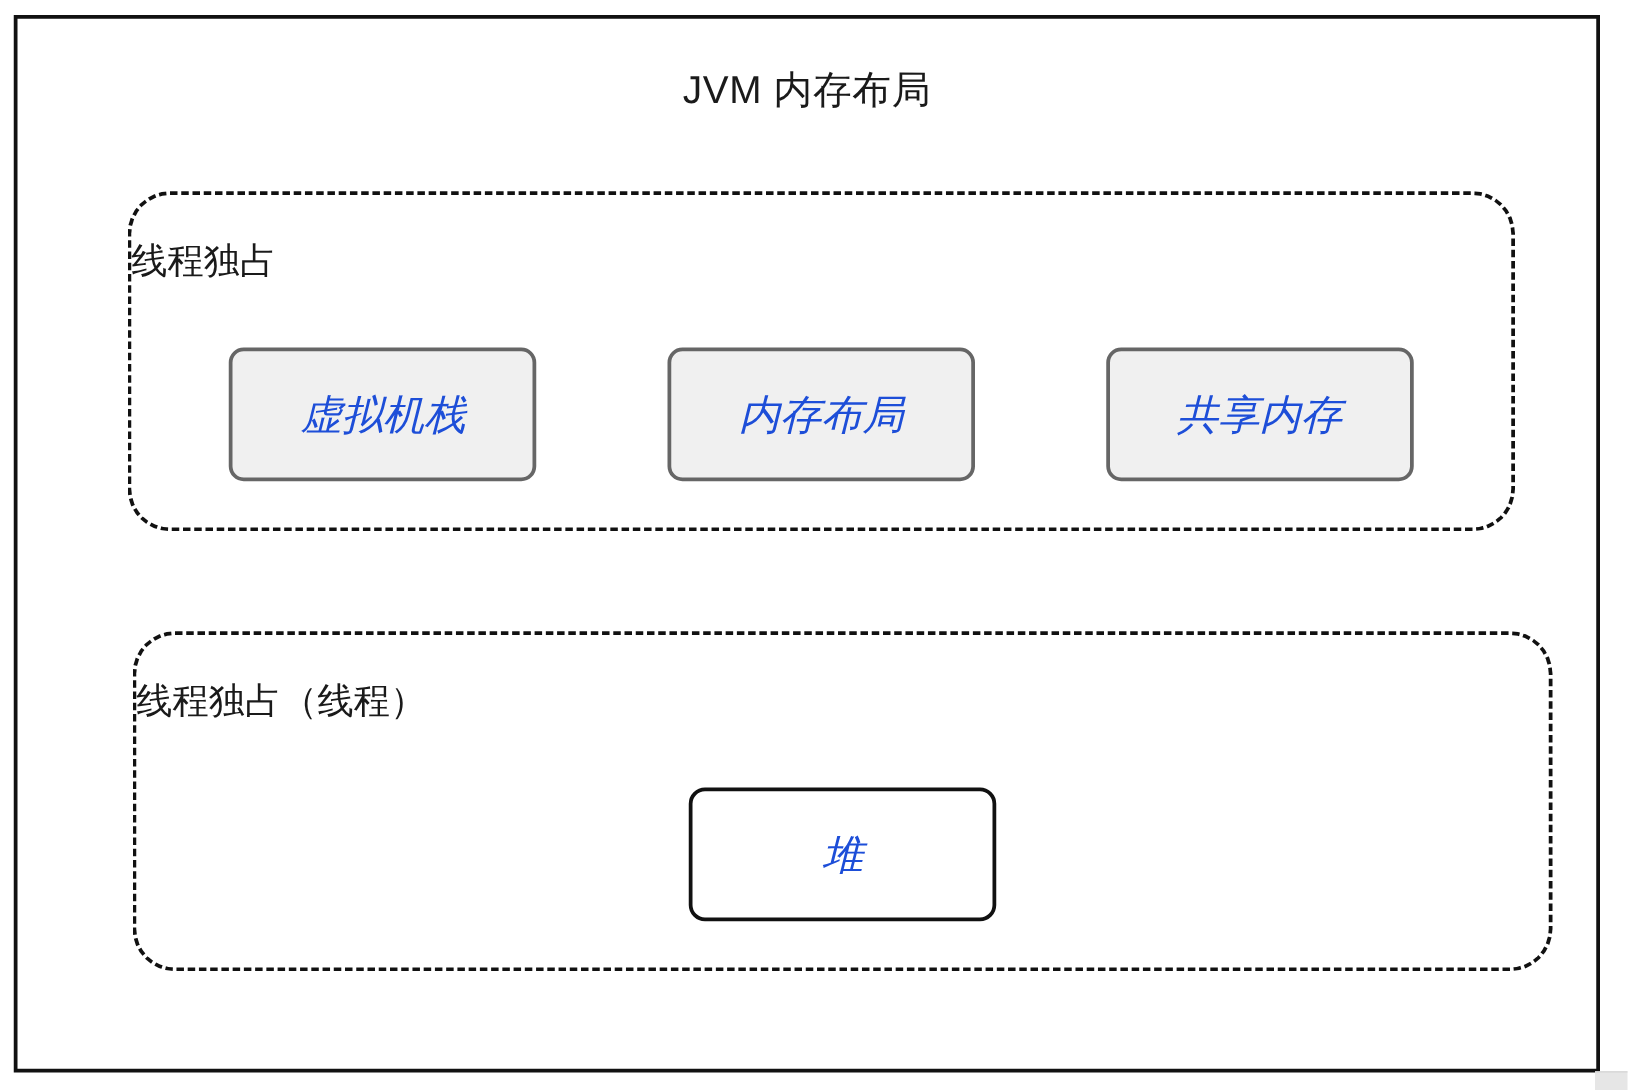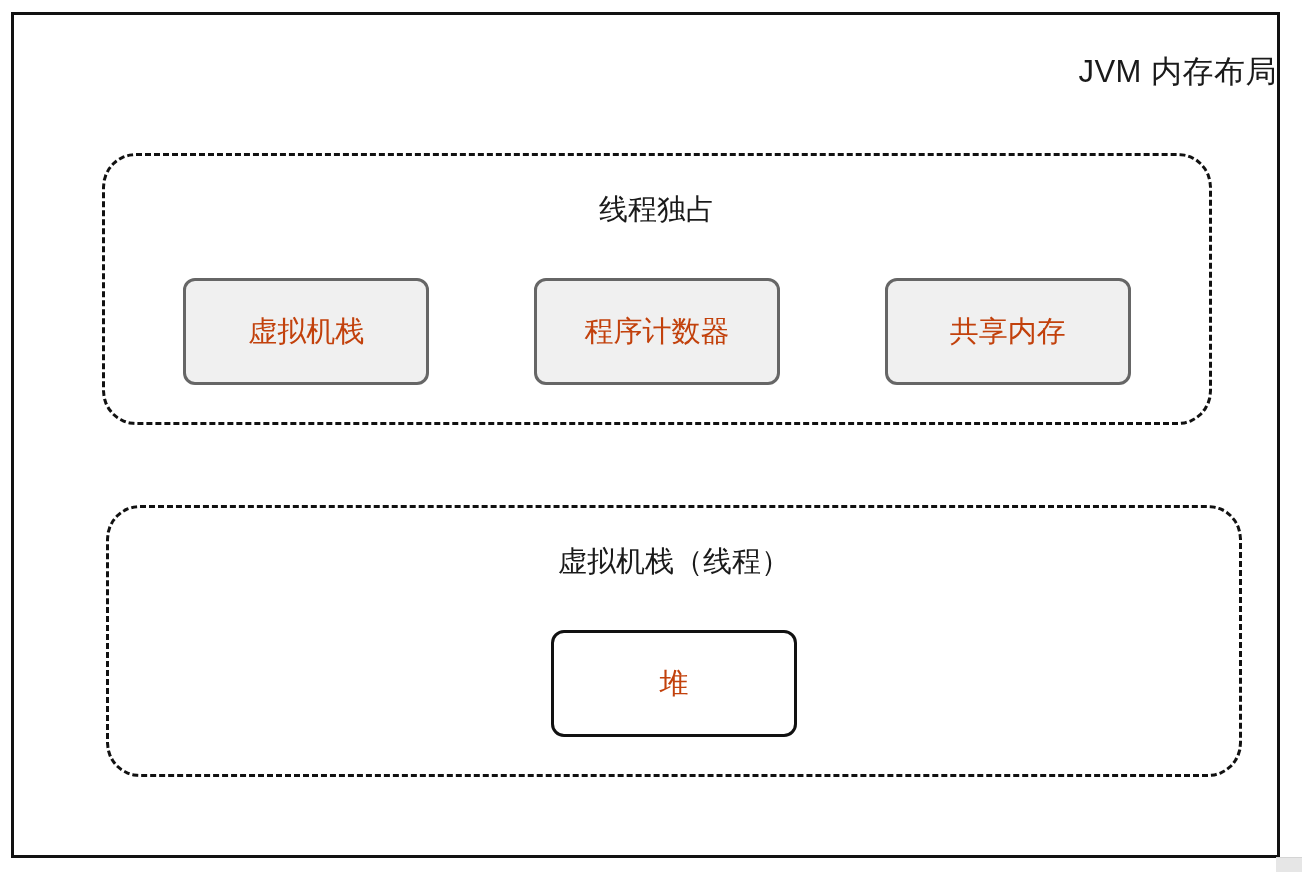--- a/index.html
+++ b/index.html
@@ -43,21 +43,21 @@
     border: 3px solid #111111;
     background: #ffffff;
     box-sizing: border-box;
   }
 
   .diagram-title {
     position: absolute;
     left: 0;
     right: 0;
     top: 38px;
-    text-align: right;
+    text-align: center;
     font-size: 31px;
     line-height: 1.2;
     letter-spacing: 0.5px;
     color: #1a1a1a;
     white-space: nowrap;
   }
 
   
   .group {
     position: absolute;
@@ -77,21 +77,21 @@
     top: 490px;
     width: 1136px;
     height: 272px;
   }
 
   .group-title {
     position: absolute;
     left: 0;
     right: 0;
     top: 36px;
-    text-align: center;
+    text-align: left;
     font-size: 29px;
     line-height: 1.2;
     color: #1a1a1a;
     white-space: nowrap;
   }
 
   
   .node-row {
     position: absolute;
     left: 0;
@@ -109,24 +109,25 @@
     top: 122px;
     justify-content: center;
     gap: 210px;
   }
 
   .node {
     box-sizing: border-box;
     display: flex;
     align-items: center;
     justify-content: center;
-    font-size: 29px;
+    font-size: 33px;
     line-height: 1;
-    color: #c2410c;
+    color: #1d4ed8;
     white-space: nowrap;
+    font-style: italic;
   }
 
   .node-gray {
     width: 246px;
     height: 107px;
     background: #f0f0f0;
     border: 3px solid #666666;
     border-radius: 12px;
   }
 
@@ -145,27 +146,27 @@
 
   <div class="outer-frame">
 
     <div class="diagram-title">JVM 内存布局</div>
 
     <div class="group group-thread">
       <div class="group-title">线程独占</div>
 
       <div class="node-row row-thread">
         <div class="node node-gray">虚拟机栈</div>
-        <div class="node node-gray">程序计数器</div>
+        <div class="node node-gray">内存布局</div>
         <div class="node node-gray">共享内存</div>
       </div>
     </div>
 
     <div class="group group-shared">
-      <div class="group-title">虚拟机栈（线程）</div>
+      <div class="group-title">线程独占（线程）</div>
 
       <div class="node-row row-shared">
         <div class="node node-white">堆</div>
       </div>
     </div>
 
   </div>
 
   <div class="corner-sliver"></div>
 

